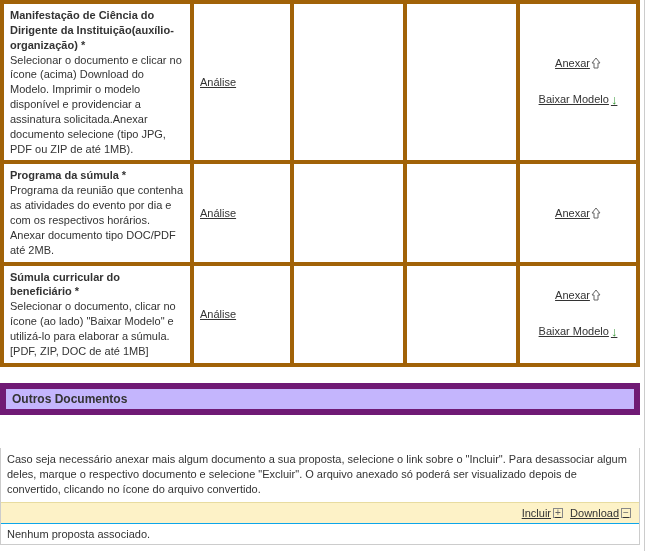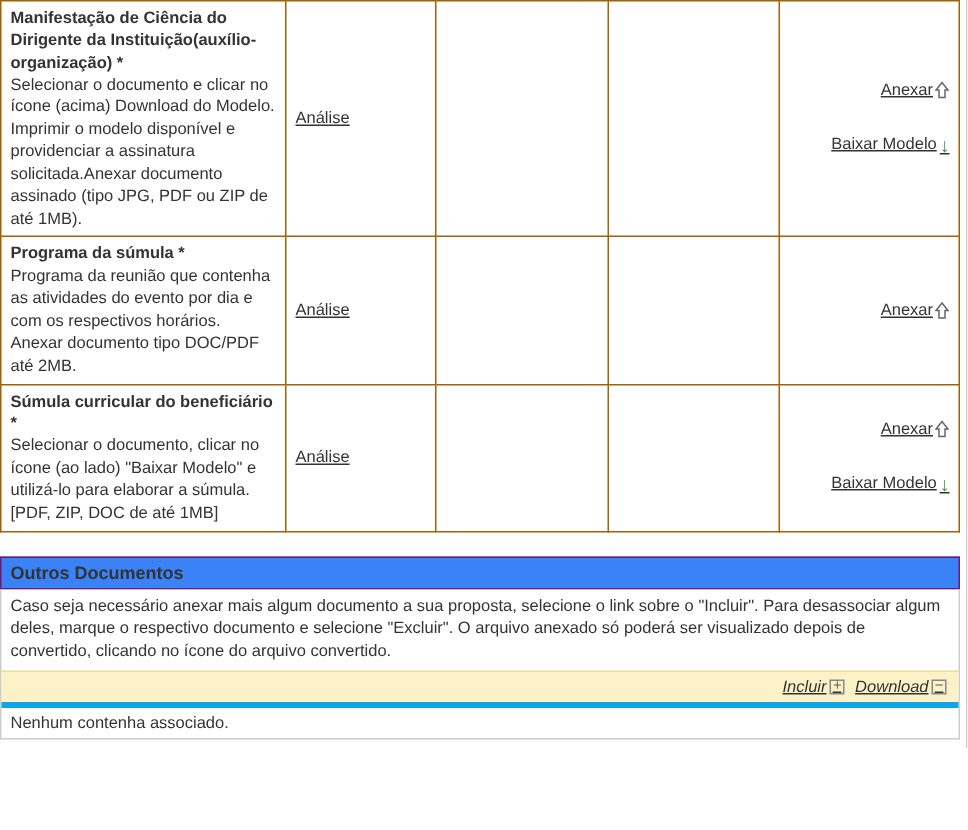--- a/index.html
+++ b/index.html
@@ -16,73 +16,73 @@
     background: #fff;
     border-right: 1px solid #ccc;
     padding: 0 4px 6px 0;
   }
   table.docs {
     width: 100%;
     border-collapse: collapse;
     background: #fff;
   }
   table.docs td {
-    border: 1px solid #a16207;
+    border: 4px solid #a16207;
     padding: 4px 6px;
     vertical-align: middle;
     font-size: 11px;
     line-height: 1.35;
   }
   table.docs td.desc-cell { width: 190px; vertical-align: top; }
   table.docs td.status-cell { width: 100px; text-decoration: underline; }
   table.docs td.empty-cell { }
-  table.docs td.actions-cell { width: 120px; text-align: right; }
+  table.docs td.actions-cell { width: 120px; text-align: center; }
   .doc-title { font-weight: bold; color: #333; }
   .doc-desc { color: #333; }
   .action-link {
     color: #333;
     text-decoration: underline;
     display: inline-flex;
     align-items: center;
     gap: 1px;
     cursor: pointer;
     margin: 10px 0;
     font-size: 11px;
   }
   .action-link svg { flex: none; }
   .arrow-down { color: #3a9a3a; font-weight: bold; font-size: 13px; margin-left:1px; }
 
   .section-gap { height: 16px; }
 
   .section-header {
-    background: #3b82f6;
+    background: #c4b5fd;
     font-weight: bold;
     color: #333;
     padding: 3px 6px;
     font-size: 12px;
-    border: 1px solid #701a75;
+    border: 6px solid #701a75;
   }
   .section-body {
     border: 1px solid #ccc;
     border-top: none;
     background: #fff;
   }
   .info-text {
     padding: 4px 6px;
     font-size: 11px;
     line-height: 1.4;
     color: #333;
+    margin-top: 33px;
   }
   .action-bar {
     background: #fdf2c7;
     padding: 4px 6px;
     text-align: right;
     border-top: 1px solid #e8dca0;
-    border-bottom: 4px solid #0ea5e9;
-    font-style: italic;
+    border-bottom: 1px solid #0ea5e9;
   }
   .action-bar .action-link { margin: 0 2px; }
   .empty-msg {
     padding: 4px 6px;
     font-size: 11px;
     color: #333;
   }
   .icon-box {
     display:inline-block;
     width:10px; height:10px;
@@ -98,21 +98,21 @@
 <body>
 
 <div class="wrapper">
 
 <table class="docs">
 
   <tbody>
         <tr>
     <td class="desc-cell">
       <span class="doc-title">Manifestação de Ciência do Dirigente da Instituição(auxílio-organização) *</span><br>
-      <span class="doc-desc">Selecionar o documento e clicar no ícone (acima) Download do Modelo. Imprimir o modelo disponível e providenciar a assinatura solicitada.Anexar documento assinado (tipo JPG, PDF ou ZIP de até 1MB).</span>
+      <span class="doc-desc">Selecionar o documento e clicar no ícone (acima) Download do Modelo. Imprimir o modelo disponível e providenciar a assinatura solicitada.Anexar documento selecione (tipo JPG, PDF ou ZIP de até 1MB).</span>
     </td>
     <td class="status-cell">Análise</td>
     <td class="empty-cell"></td>
     <td class="empty-cell"></td>
     <td class="actions-cell">
       <a class="action-link">
         <span>Anexar</span>
         <svg width="10" height="12" viewBox="0 0 10 12">
                 <path d="M5 1 L9 6 H7 V11 H3 V6 H1 Z" fill="none" stroke="#666" stroke-width="1"></path>
               </svg>
@@ -174,16 +174,16 @@
   <div class="action-bar">
     <a class="action-link">
       <span>Incluir</span>
       <span class="icon-box">+</span>
     </a>
     <a class="action-link">
       <span>Download</span>
       <span class="icon-box">−</span>
     </a>
   </div>
-  <div class="empty-msg">Nenhum contenha associado.</div>
+  <div class="empty-msg">Nenhum proposta associado.</div>
 </div>
 
 </div>
 
 </body></html>

